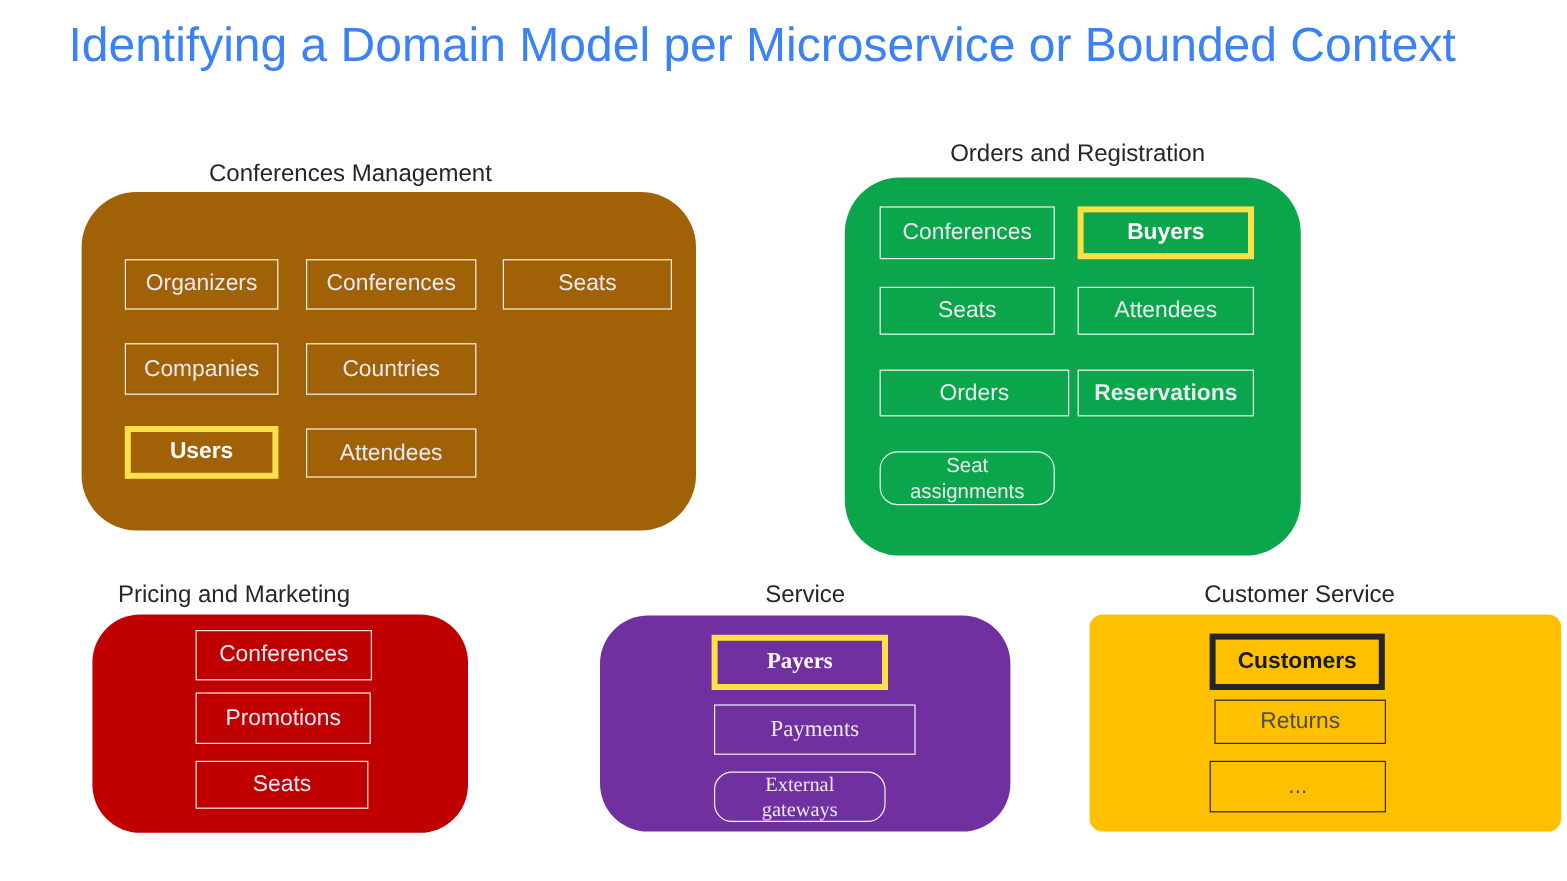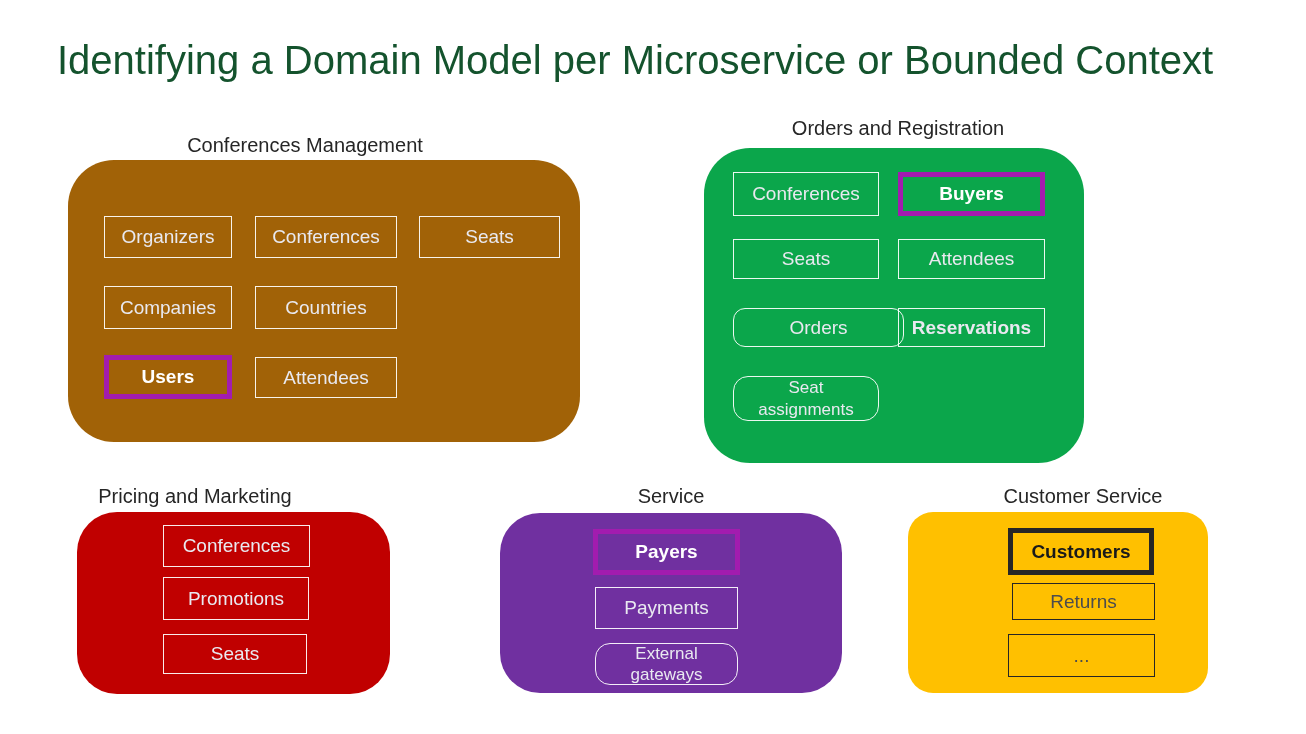--- a/index.html
+++ b/index.html
@@ -1,76 +1,76 @@
 <!DOCTYPE html>
 <html><head>
 <meta charset="utf-8">
 <style>
   html,body{margin:0;padding:0;background:#ffffff;}
   .canvas{
     position:relative;width:1306px;height:734px;background:#ffffff;overflow:hidden;
     font-family:"Liberation Sans","DejaVu Sans",sans-serif;
   }
   .title{
-    position:absolute;left:57px;top:38px;width:1220px;margin:0;
-    font-size:40px;font-weight:300;color:#14532d;letter-spacing:0px;white-space:nowrap;
+    position:absolute;left:57px;top:16px;width:1220px;margin:0;
+    font-size:40px;font-weight:300;color:#3b82f6;letter-spacing:0px;white-space:nowrap;
   }
   .ctx-label{
     position:absolute;font-size:20px;color:#262626;text-align:center;white-space:nowrap;
   }
-  .lbl-conf{left:125px;top:134px;width:360px;}
+  .lbl-conf{left:112px;top:134px;width:360px;}
   .lbl-orders{left:714px;top:117px;width:368px;}
   .lbl-pricing{left:75px;top:485px;width:240px;}
   .lbl-payment{left:551px;top:485px;width:240px;}
   .lbl-custsvc{left:963px;top:485px;width:240px;}
 
   .ctx-box{position:absolute;border-radius:46px;}
   .box-conf   {left:68px; top:160px;width:512px;height:282px;}
   .box-orders {left:704px;top:148px;width:380px;height:315px;}
   .box-pricing{left:77px; top:512px;width:313px;height:182px;border-radius:40px;}
   .box-payment{left:500px;top:513px;width:342px;height:180px;border-radius:40px;}
-  .box-custsvc{left:908px;top:512px;width:300px;height:181px;border-radius:25px;}
+  .box-custsvc{left:908px;top:512px;width:393px;height:181px;border-radius:11px;}
 
   .entity{
     position:absolute;box-sizing:border-box;
     display:flex;align-items:center;justify-content:center;text-align:center;
     border:1.5px solid rgba(255,255,255,0.92);
     color:#e9e9f0;font-size:19px;line-height:1.25;
   }
-  .entity.hl{border:5px solid #a21caf;color:#ffffff;font-weight:bold;}
+  .entity.hl{border:5px solid #fde047;color:#ffffff;font-weight:bold;}
   .entity.small{font-size:17px;padding:0 14px;border-radius:15px;}
   .box-custsvc .entity{border-color:#262626;color:#4d4d4d;}
   .box-custsvc .entity.hl{border:5px solid #262626;color:#1a1a1a;}
 
   
   .e-c0{left:36px; top:56px; width:128px;height:42px;}
   .e-c1{left:187px;top:56px; width:142px;height:42px;}
   .e-c2{left:351px;top:56px; width:141px;height:42px;}
   .e-c3{left:36px; top:126px;width:128px;height:43px;}
   .e-c4{left:187px;top:126px;width:142px;height:43px;}
   .e-c5{left:36px; top:195px;width:128px;height:44px;}
   .e-c6{left:187px;top:197px;width:142px;height:41px;}
 
   
   .e-o0{left:29px; top:24px; width:146px;height:44px;}
   .e-o1{left:194px;top:24px; width:147px;height:44px;}
   .e-o2{left:29px; top:91px; width:146px;height:40px;}
   .e-o3{left:194px;top:91px; width:147px;height:40px;}
-  .e-o4{left:29px; top:160px;width:171px;height:39px;border-radius:12px;}
+  .e-o4{left:29px; top:160px;width:158px;height:39px;}
   .e-o5{left:194px;top:160px;width:147px;height:39px;font-weight:bold;}
   .e-o6{left:29px; top:228px;width:146px;height:45px;}
 
   
   .e-p0{left:86px;top:13px; width:147px;height:42px;}
   .e-p1{left:86px;top:65px; width:146px;height:43px;}
   .e-p2{left:86px;top:122px;width:144px;height:40px;}
 
   
   .e-y0{left:93px;top:16px; width:147px;height:46px;}
-  .e-y1{left:95px;top:74px; width:143px;height:42px;}
+  .e-y1{left:95px;top:74px; width:168px;height:42px;}
   .e-y2{left:95px;top:130px;width:143px;height:42px;}
 
   
   .e-s0{left:100px;top:16px; width:146px;height:47px;}
   .e-s1{left:104px;top:71px; width:143px;height:37px;}
   .e-s2{left:100px;top:122px;width:147px;height:43px;}
 </style>
 </head>
 <body>
 
@@ -101,21 +101,21 @@
   </div>
 
   <div class="ctx-label lbl-pricing">Pricing and Marketing</div>
   <div class="ctx-box box-pricing" style="background: rgb(192, 0, 0);">
     <div class="entity e-p0">Conferences</div>
     <div class="entity e-p1">Promotions</div>
     <div class="entity e-p2">Seats</div>
   </div>
 
   <div class="ctx-label lbl-payment">Service</div>
-  <div class="ctx-box box-payment" style="background: rgb(112, 48, 160);">
+  <div class="ctx-box box-payment" style="background: rgb(112, 48, 160); font-family: Liberation Serif, serif;">
     <div class="entity hl e-y0">Payers</div>
     <div class="entity e-y1">Payments</div>
     <div class="entity small e-y2">External gateways</div>
   </div>
 
   <div class="ctx-label lbl-custsvc">Customer Service</div>
   <div class="ctx-box box-custsvc" style="background: rgb(255, 192, 0);">
     <div class="entity hl e-s0">Customers</div>
     <div class="entity e-s1">Returns</div>
     <div class="entity e-s2">...</div>

